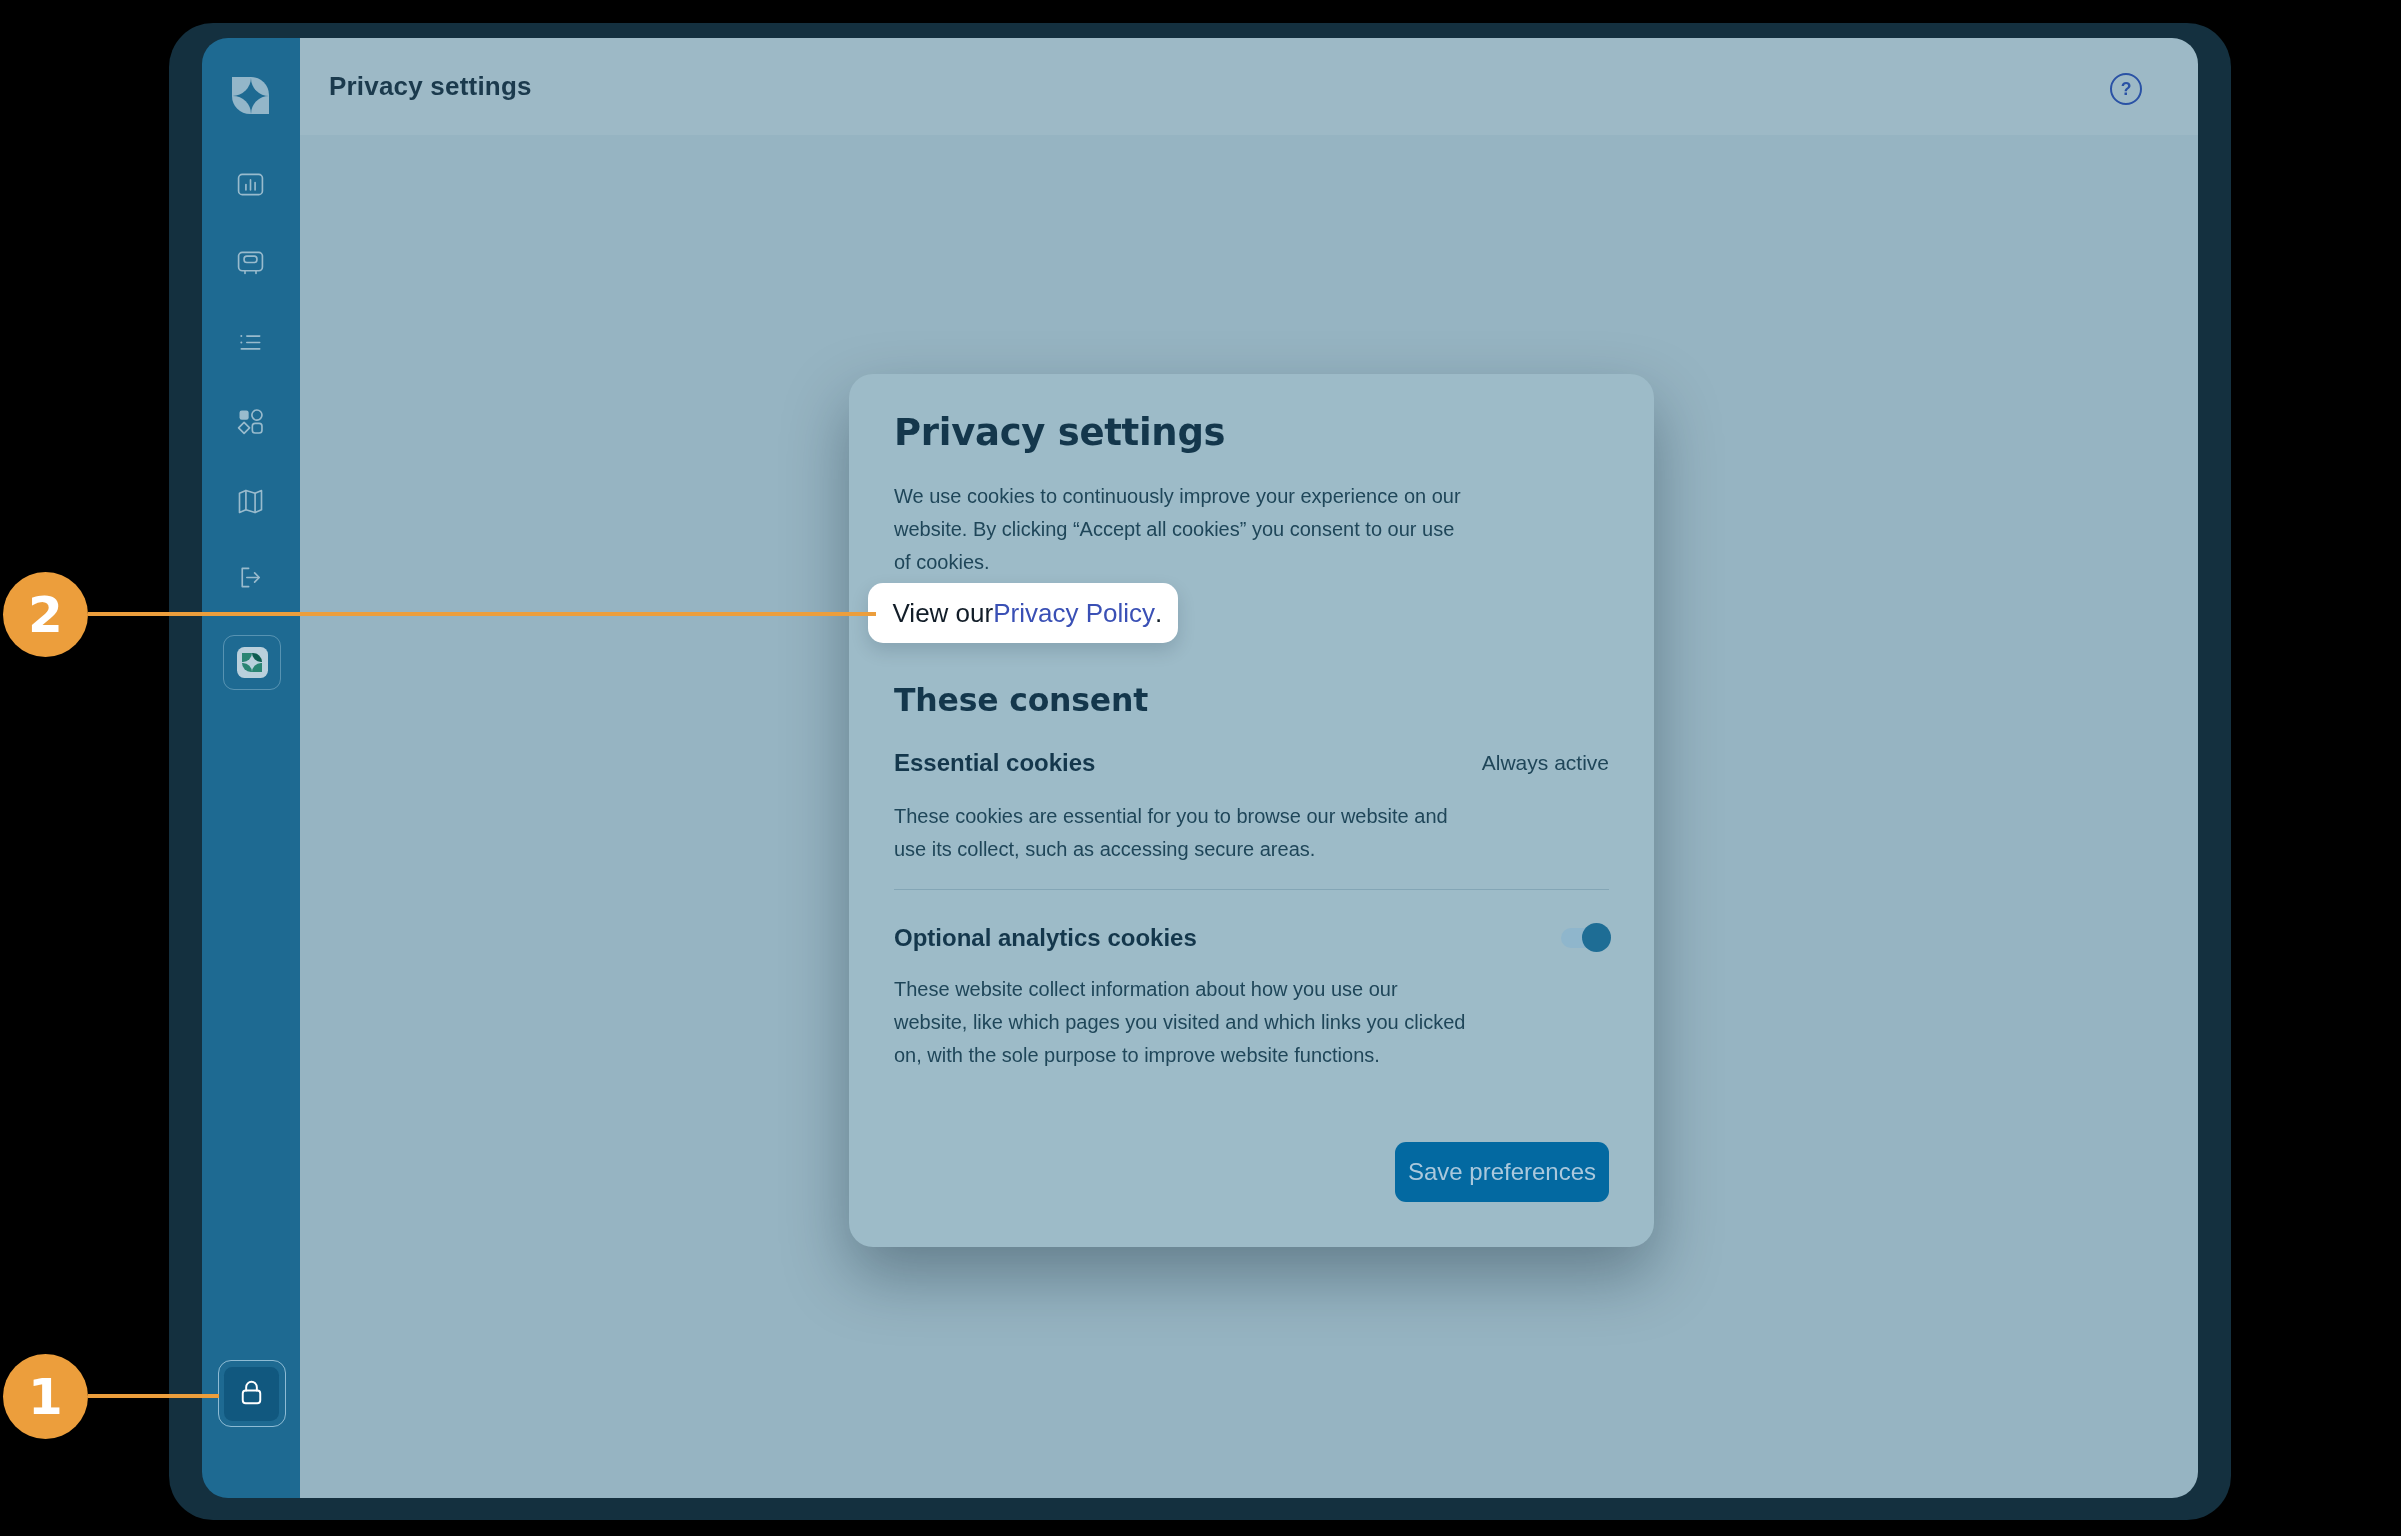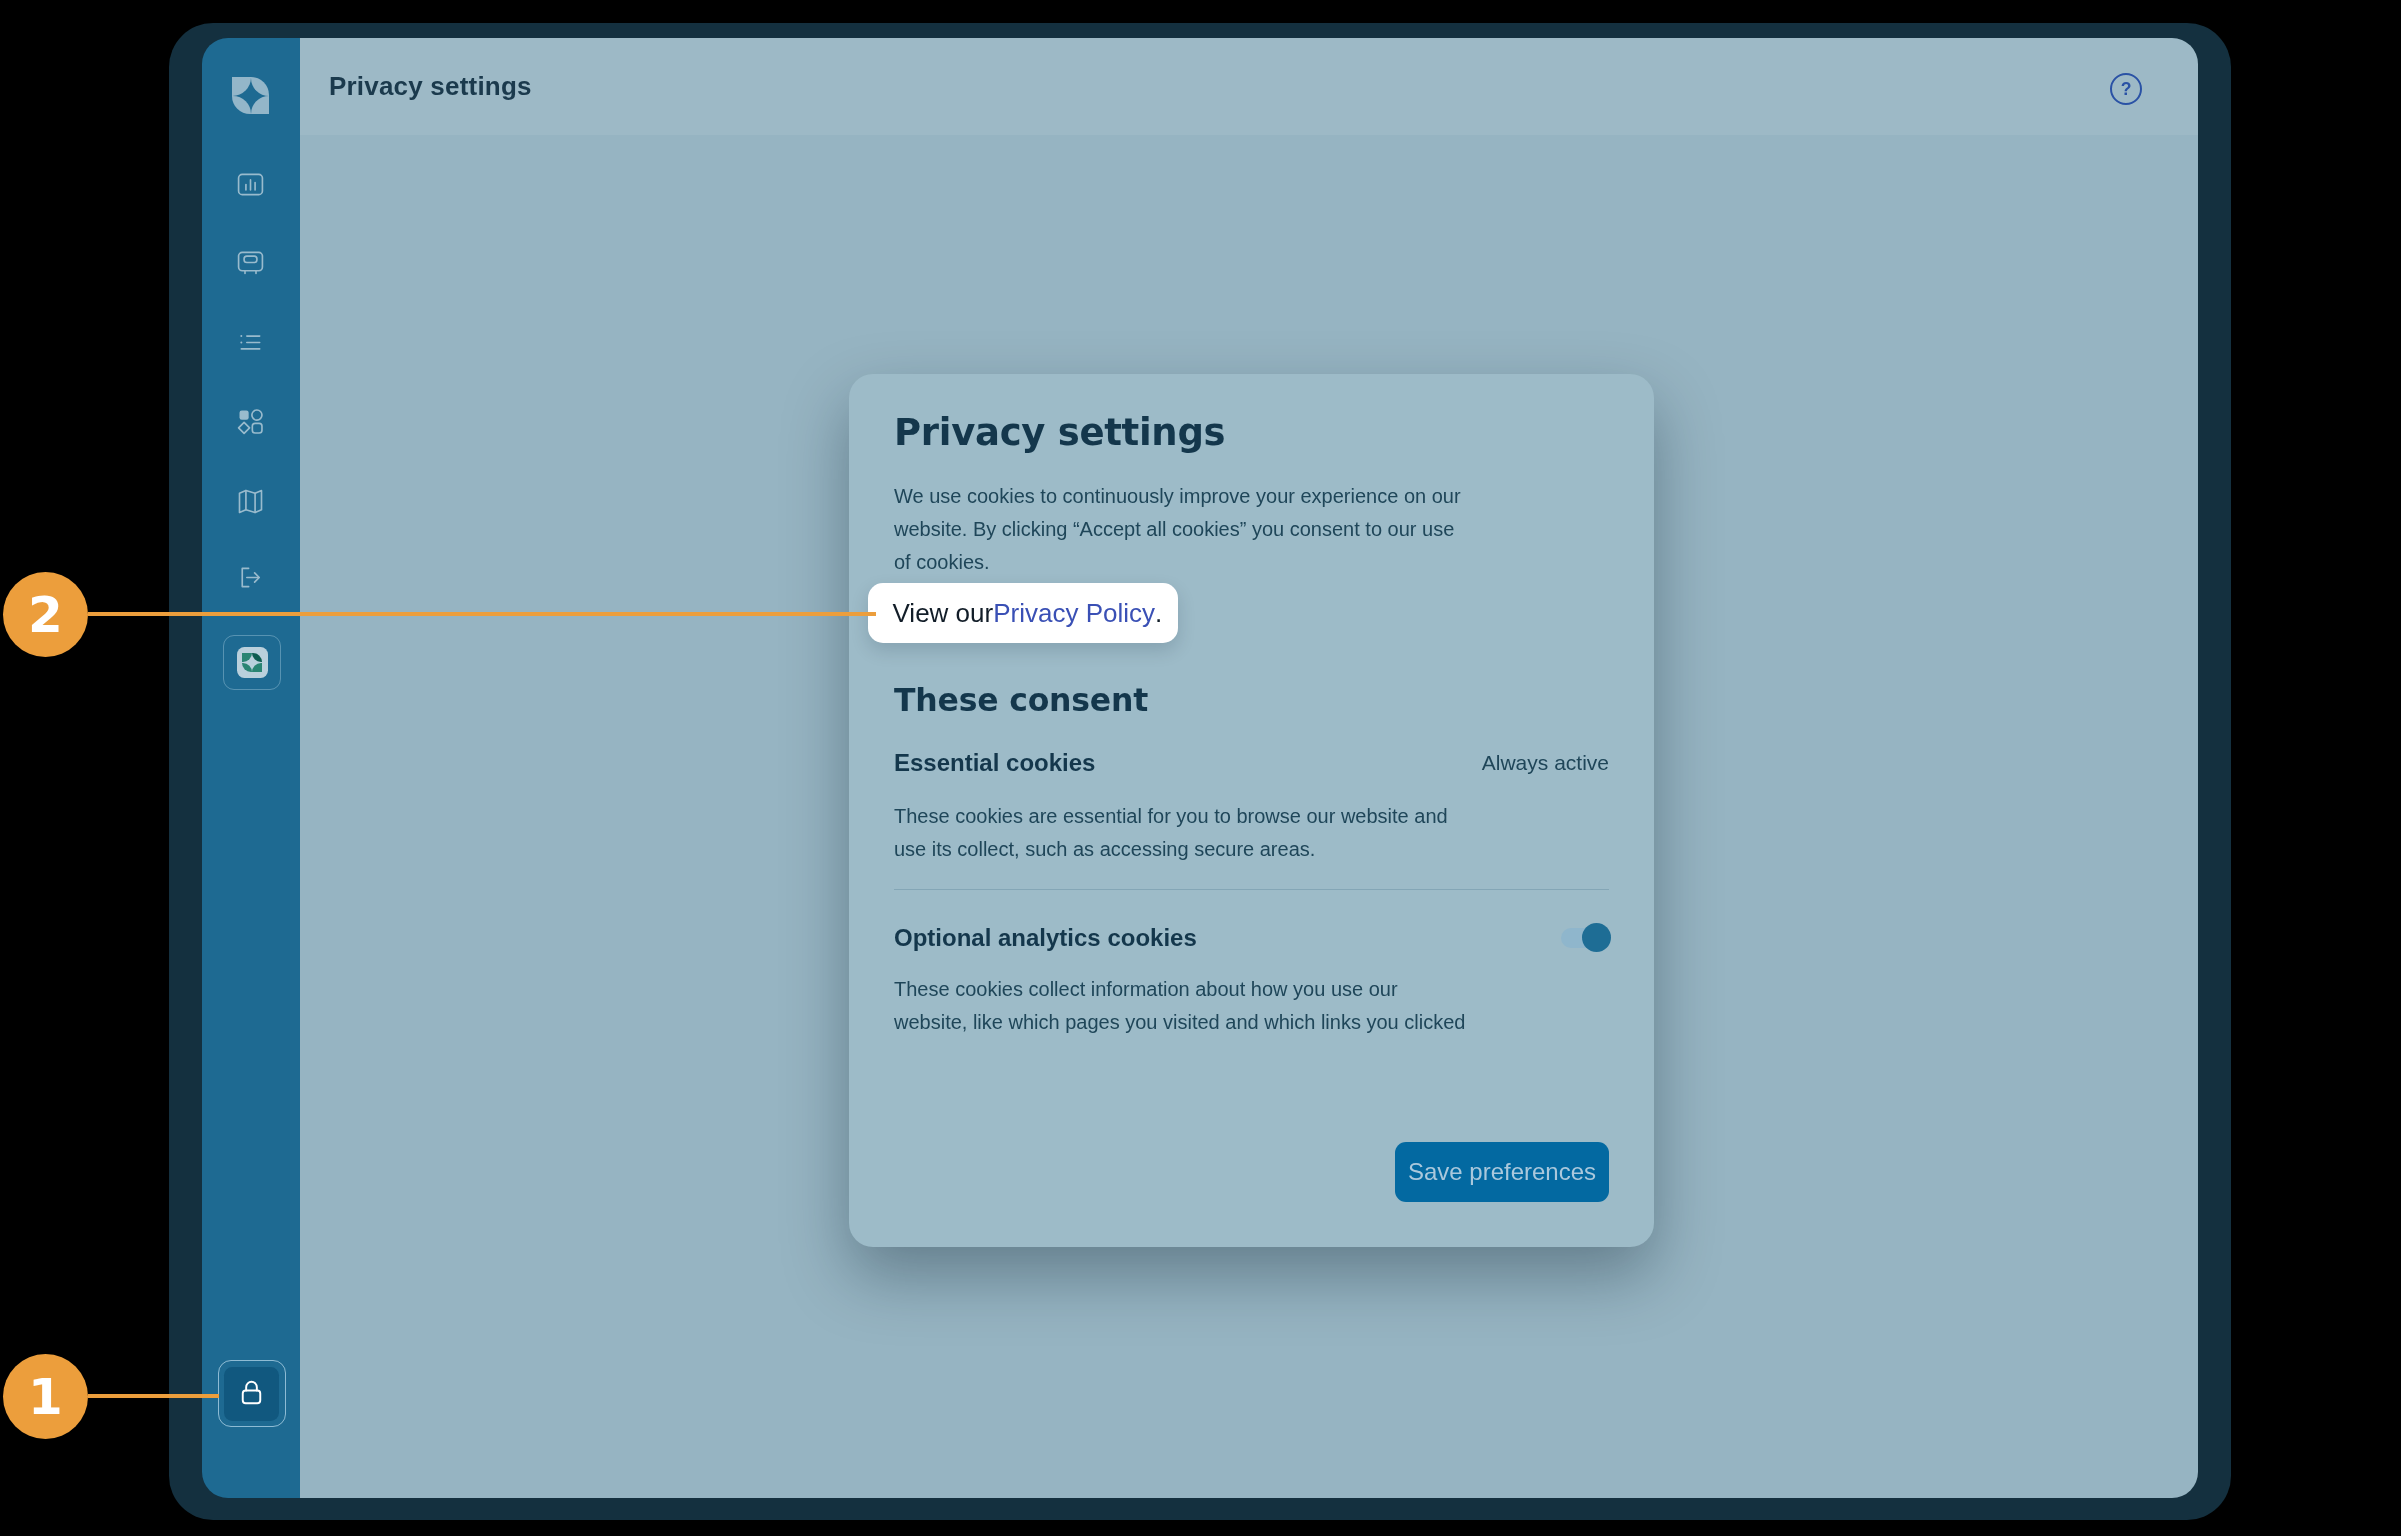--- a/index.html
+++ b/index.html
@@ -185,22 +185,23 @@
 
   <div class="divider"></div>
 
   <div class="row row-opt">
     <div class="lbl">Optional analytics cookies</div>
     <div class="toggle">
       <div class="knob"></div>
     </div>
   </div>
   <div class="desc desc-opt">
-    <div class="bodyline">These cookies collect information about how you use our</div>
+    <div class="bodyline">These website collect information about how you use our</div>
     <div class="bodyline">website, like which pages you visited and which links you clicked</div>
+    <div class="bodyline">on, with the sole purpose to improve website functions.</div>
   </div>
 
   <div class="save">Save preferences</div>
 </div>
 
 <div class="anno-line line2"></div>
 <div class="anno-line line1"></div>
 <div class="anno-circle circ2">2</div>
 <div class="anno-circle circ1">1</div>
 

